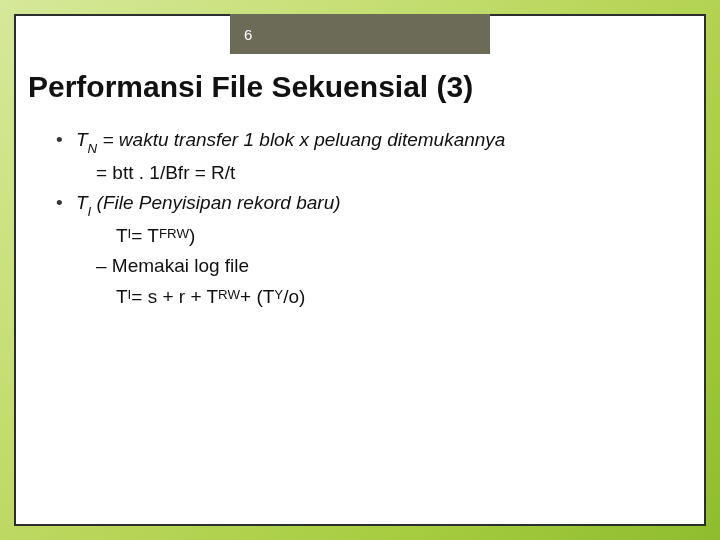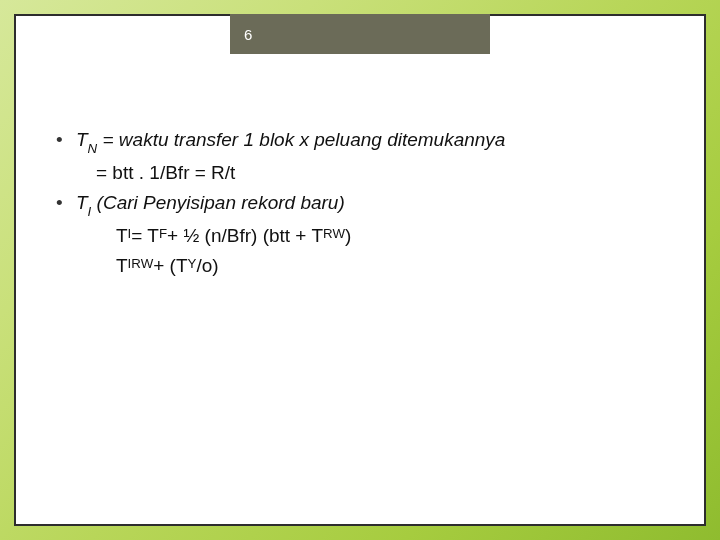--- a/index.html
+++ b/index.html
@@ -90,51 +90,55 @@
 </head>
 <body>
 
 <div class="slide">
   <div class="inner">
 
     <div class="pagenum-box">
       <span>6</span>
     </div>
 
+    <div class="title">Performansi File Sekuensial (3)</div>
 
     <div class="content">
 
       <div class="row">
         <div class="bullet-dot">•</div>
         <div class="bullet-text">
           <span>T</span><span class="sub">N</span><span> = waktu transfer 1 blok x peluang ditemukannya</span>
         </div>
       </div>
       <div class="row indent0b">
         <span>= btt . 1/Bfr = R/t</span>
       </div>
 
       <div class="row">
         <div class="bullet-dot">•</div>
         <div class="bullet-text">
-          <span>T</span><span class="sub">I</span><span> (Cari Penyisipan rekord baru)</span>
+          <span>T</span><span class="sub">I</span><span> (File Penyisipan rekord baru)</span>
         </div>
       </div>
       <div class="row indent1">
         <span>T</span>
           <span class="sub">I</span>
           <span> = T</span>
           <span class="sub">F</span>
-          <span> + ½ (n/Bfr) (btt + T</span>
           <span class="sub">RW</span>
           <span>)</span>
+      </div>
+      <div class="row indent0b">
+        <span>– Memakai log file</span>
       </div>
       <div class="row indent1">
         <span>T</span>
           <span class="sub">I</span>
+          <span> = s + r + T</span>
           <span class="sub">RW</span>
           <span> + (T</span>
           <span class="sub">Y</span>
           <span>/o)</span>
       </div>
 
     </div>
   </div>
 </div>
 

